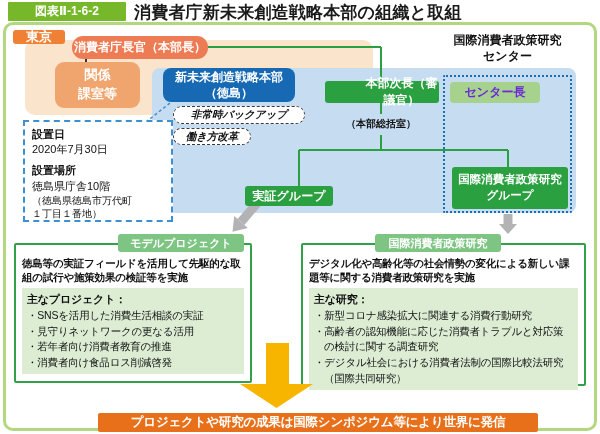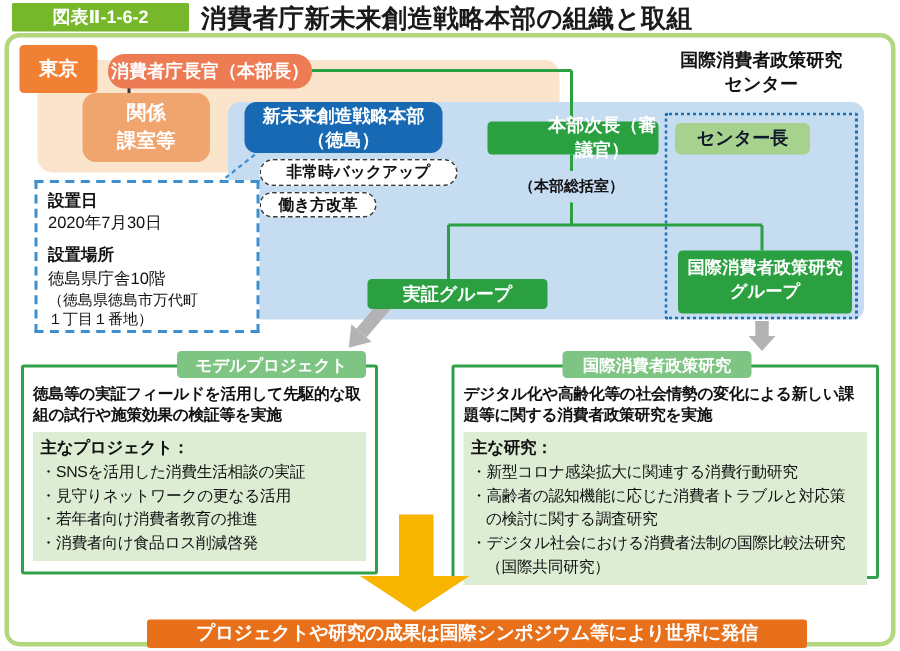--- a/index.html
+++ b/index.html
@@ -19,44 +19,44 @@
   .frame{left:3px;top:22px;width:594px;height:409px;border:3px solid #b2d77e;border-radius:10px;background:#fff;}
 
   
   .peach{left:25px;top:40px;width:348px;height:75px;background:#fae4cc;border-radius:10px;z-index:1;}
   .bluepanel{left:152px;top:68px;width:424px;height:145px;background:#c5dcf1;border-radius:8px;z-index:1;}
   .dotted-rect{left:443px;top:75px;width:129px;height:138px;border:2px dotted #1a6fb5;border-radius:2px;z-index:2;}
 
   svg.lines{position:absolute;left:0;top:0;z-index:3;pointer-events:none;}
 
   
-  .tokyo{left:13px;top:30px;width:52px;height:32px;background:#ef8034;color:#fff;
+  .tokyo{left:13px;top:30px;width:52px;height:14px;background:#ef8034;color:#fff;
     font-size:13px;font-weight:700;border-radius:3px;z-index:4;}
   .commissioner{left:72px;top:36px;width:136px;height:23px;background:#ed7c55;color:#fff;
     font-size:12px;font-weight:700;border-radius:11px;z-index:4;}
   .related{left:55px;top:62px;width:85px;height:46px;background:#f0a46e;color:#fff;
     font-size:13px;font-weight:700;border-radius:9px;line-height:1.45;z-index:4;}
   .hq{left:163px;top:68px;width:132px;height:34px;background:#1769b4;color:#fff;
     font-size:12px;font-weight:700;border-radius:8px;line-height:1.35;z-index:4;}
   .pill{background:#fff;border:1.5px dashed #3a3a3a;border-radius:10px;color:#111;
-    font-size:10.5px;font-weight:700;z-index:4;}
+    font-size:10.5px;font-weight:700;z-index:4;font-style:italic;}
   .pill1{left:173px;top:106px;width:132px;height:18px;}
   .pill2{left:173px;top:128px;width:78px;height:17px;}
   .infobox{left:23px;top:120px;width:150px;height:102px;background:#fff;border:2px dashed #3d8fd0;
     padding:5px 7px;font-size:11px;color:#111;line-height:1.38;z-index:4;}
   .infobox .b{font-weight:700;}
   .infobox .sm{font-size:10px;line-height:1.3;}
   .infobox .gap{height:6px;}
   .deputy{left:325px;top:81px;width:114px;height:22px;background:#2ba041;color:#fff;
     font-size:12px;font-weight:700;border-radius:3px;z-index:4;padding-left:39px;}
   .gen-office{left:321px;top:116px;width:120px;height:16px;font-size:10px;font-weight:600;color:#111;z-index:4;}
   .center-title{left:440px;top:32px;width:135px;height:32px;font-size:12px;font-weight:600;color:#111;line-height:1.35;z-index:4;}
-  .center-head{left:450px;top:82px;width:90px;height:21px;background:#a7d28e;color:#0f172a;
+  .center-head{left:450px;top:82px;width:90px;height:21px;background:#a7d28e;color:#6d28d9;
     font-size:12px;font-weight:700;border-radius:4px;z-index:4;}
-  .demo-group{left:245px;top:186px;width:120px;height:20px;background:#2ba041;color:#fff;
+  .demo-group{left:245px;top:186px;width:88px;height:20px;background:#2ba041;color:#fff;
     font-size:12px;font-weight:700;border-radius:3px;z-index:4;}
   .intl-group{left:452px;top:167px;width:116px;height:42px;background:#2ba041;color:#fff;
     font-size:11.5px;font-weight:700;border-radius:3px;line-height:1.35;z-index:4;}
 
   
   .panel{background:#fff;border:2px solid #33a04a;border-radius:2px;z-index:2;padding:11px 6px 4px 6px;}
   .panel-left{left:14px;top:243px;width:238px;height:140px;}
   .panel-right{left:301px;top:243px;width:285px;height:143px;}
   .panel-desc{font-size:10.5px;font-weight:600;color:#111;line-height:1.35;letter-spacing:-0.2px;}
   .greenbox{background:#dcedd4;margin-top:4px;padding:3px 5px;font-size:10.5px;color:#111;line-height:1.5;letter-spacing:-0.2px;}

